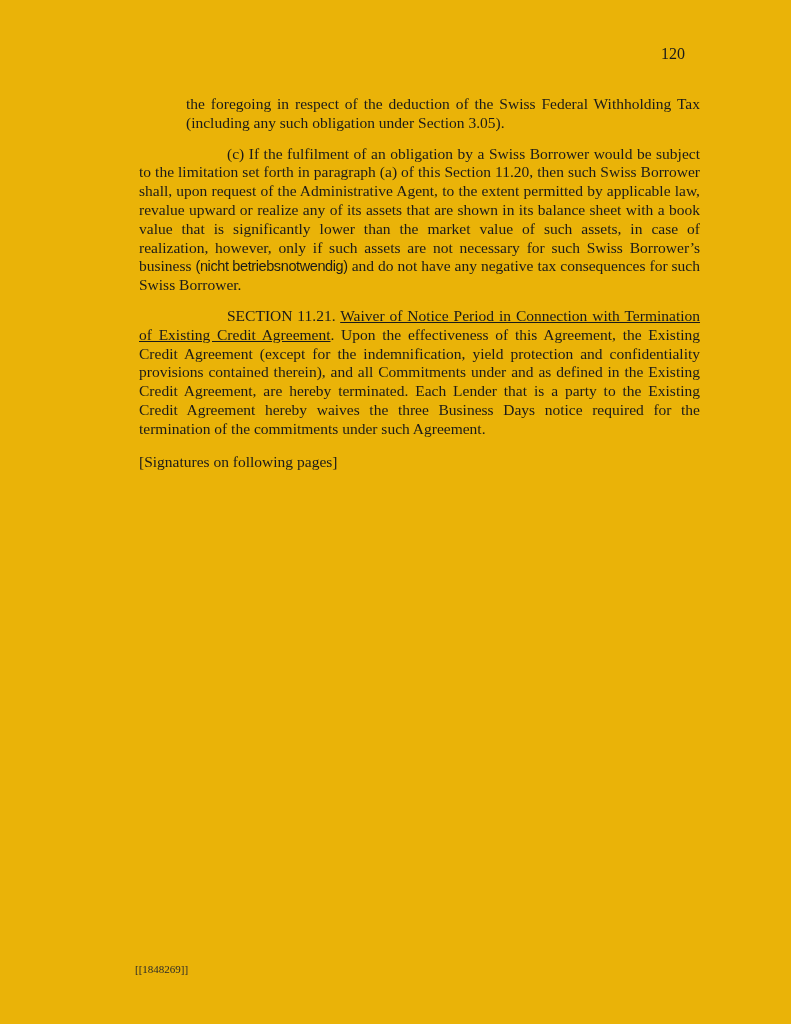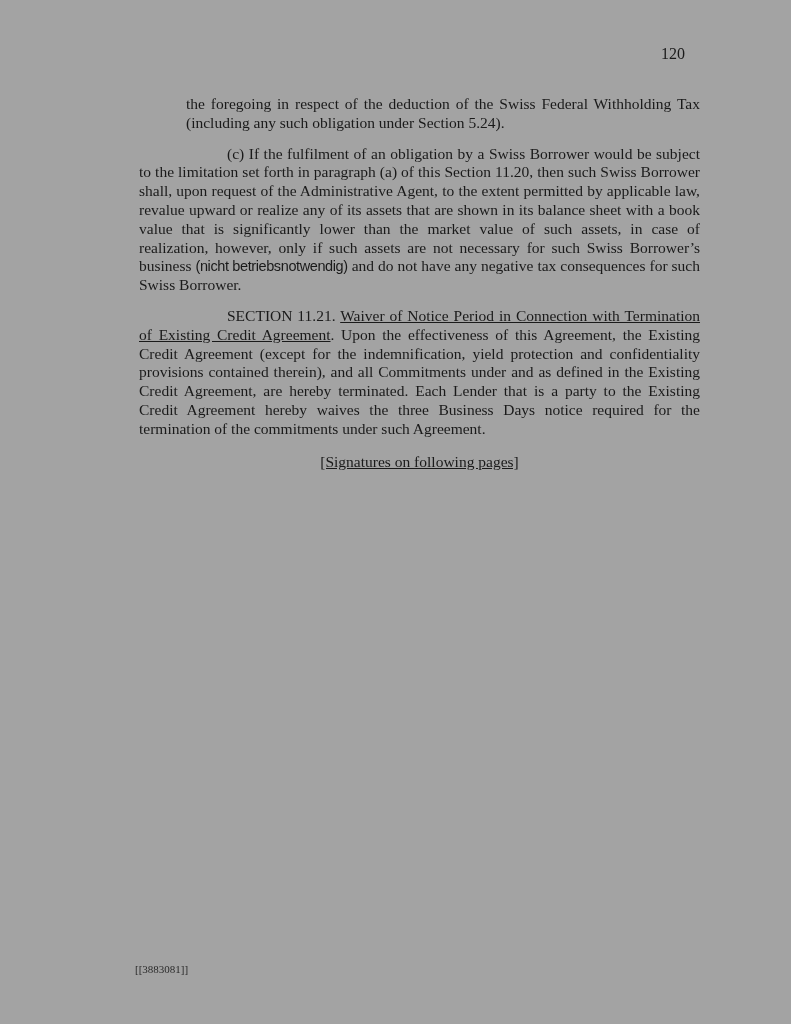--- a/index.html
+++ b/index.html
@@ -11,21 +11,21 @@
     height: 1024px;
     background: #ffffff;
     position: relative;
     font-family: "Liberation Serif", serif;
     color: #1a1a1a;
     overflow: hidden;
   }
   .page {
     position: absolute;
     inset: 0;
-    background: #a3a3a3;
+    background: #eab308;
   }
   .page-number {
     position: absolute;
     top: 45px;
     left: 661px;
     font-size: 16px;
     line-height: 18px;
   }
   .content {
     position: absolute;
@@ -40,24 +40,22 @@
     margin: 0 0 12px 0;
     padding: 0;
   }
   .para-quote {
     margin-left: 47px !important;
   }
   .para-body {
     text-indent: 88px;
   }
   .para-center {
-    text-align: center;
     text-indent: 0;
     margin-top: 14px !important;
-    text-decoration: underline;
   }
   .run-sans {
     font-family: Liberation Sans, sans-serif;
     font-size: 14.5px;
     letter-spacing: -0.4px;
   }
   .run-underline {
     text-decoration: underline;
   }
   .doc-footer {
@@ -69,20 +67,20 @@
     color: #2a2a2a;
   }
 </style>
 </head>
 <body>
 
 <div class="page">
   <div class="page-number">120</div>
 
   <div class="content">
-      <p class="para-quote"><span>the foregoing  in respect of the deduction of the Swiss Federal Withholding Tax (including any such obligation under Section 5.24).</span></p>
+      <p class="para-quote"><span>the foregoing  in respect of the deduction of the Swiss Federal Withholding Tax (including any such obligation under Section 3.05).</span></p>
       <p class="para-body"><span>(c) If the fulfilment of an obligation by a Swiss Borrower would be subject to the limitation set forth in paragraph (a) of this Section 11.20, then such Swiss Borrower shall, upon request of the Administrative Agent, to the extent permitted by applicable law, revalue upward or realize any of its assets that are shown in its balance sheet with a book value that is significantly lower than the market value of such assets, in case of realization, however, only if such assets are not necessary for such Swiss Borrower’s business </span><span class="run-sans">(nicht betriebsnotwendig)</span><span> and do not have any negative tax consequences for such Swiss Borrower.</span></p>
       <p class="para-body"><span>SECTION 11.21. </span><span class="run-underline">Waiver of Notice Period in Connection with Termination of Existing Credit Agreement</span><span>.  Upon the effectiveness of this Agreement, the Existing Credit Agreement (except for the indemnification, yield protection and confidentiality provisions contained therein), and all Commitments under and as defined in the Existing Credit Agreement, are hereby terminated.  Each Lender that is a party to the Existing Credit Agreement hereby waives the three Business Days notice required for the termination of the commitments under such Agreement.</span></p>
       <p class="para-center"><span>[Signatures on following pages]</span></p>
     </div>
 
-  <div class="doc-footer">[[3883081]]</div>
+  <div class="doc-footer">[[1848269]]</div>
 </div>
 
 </body></html>

